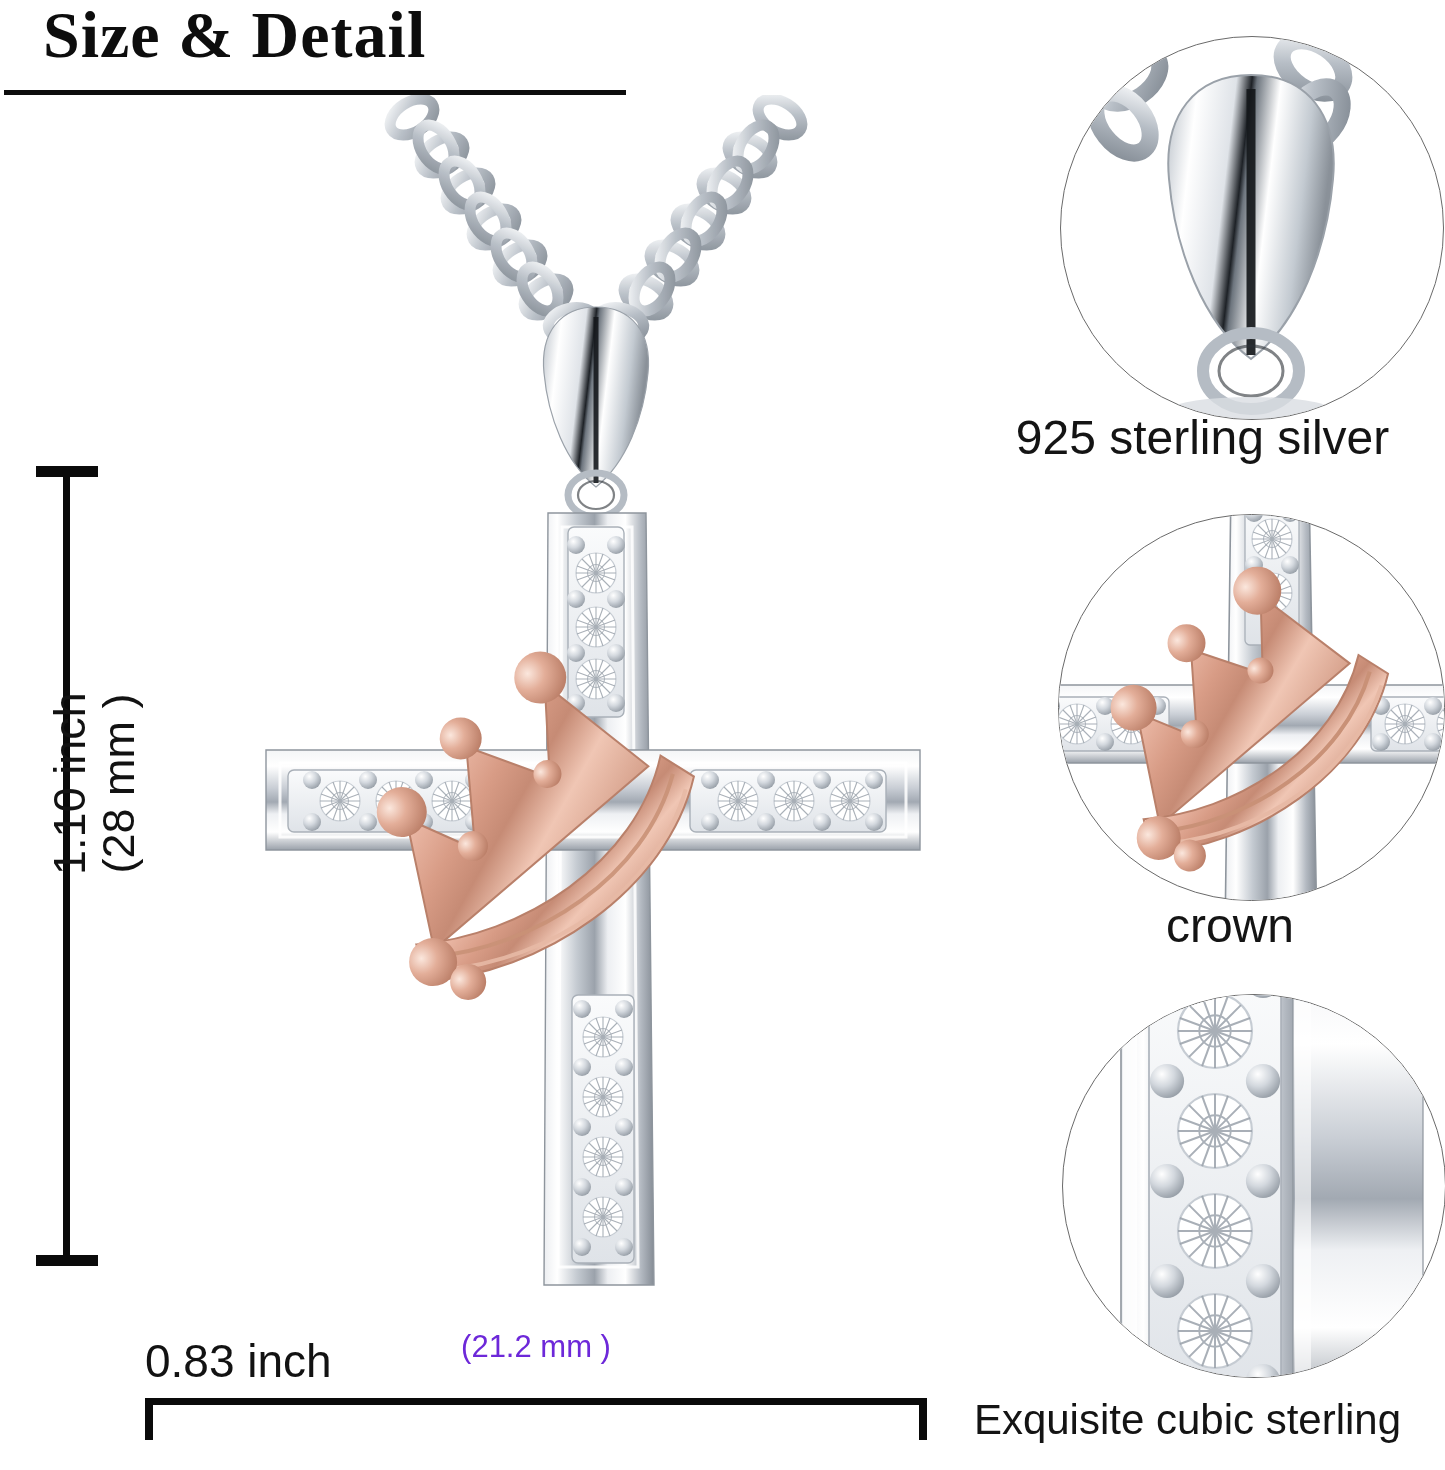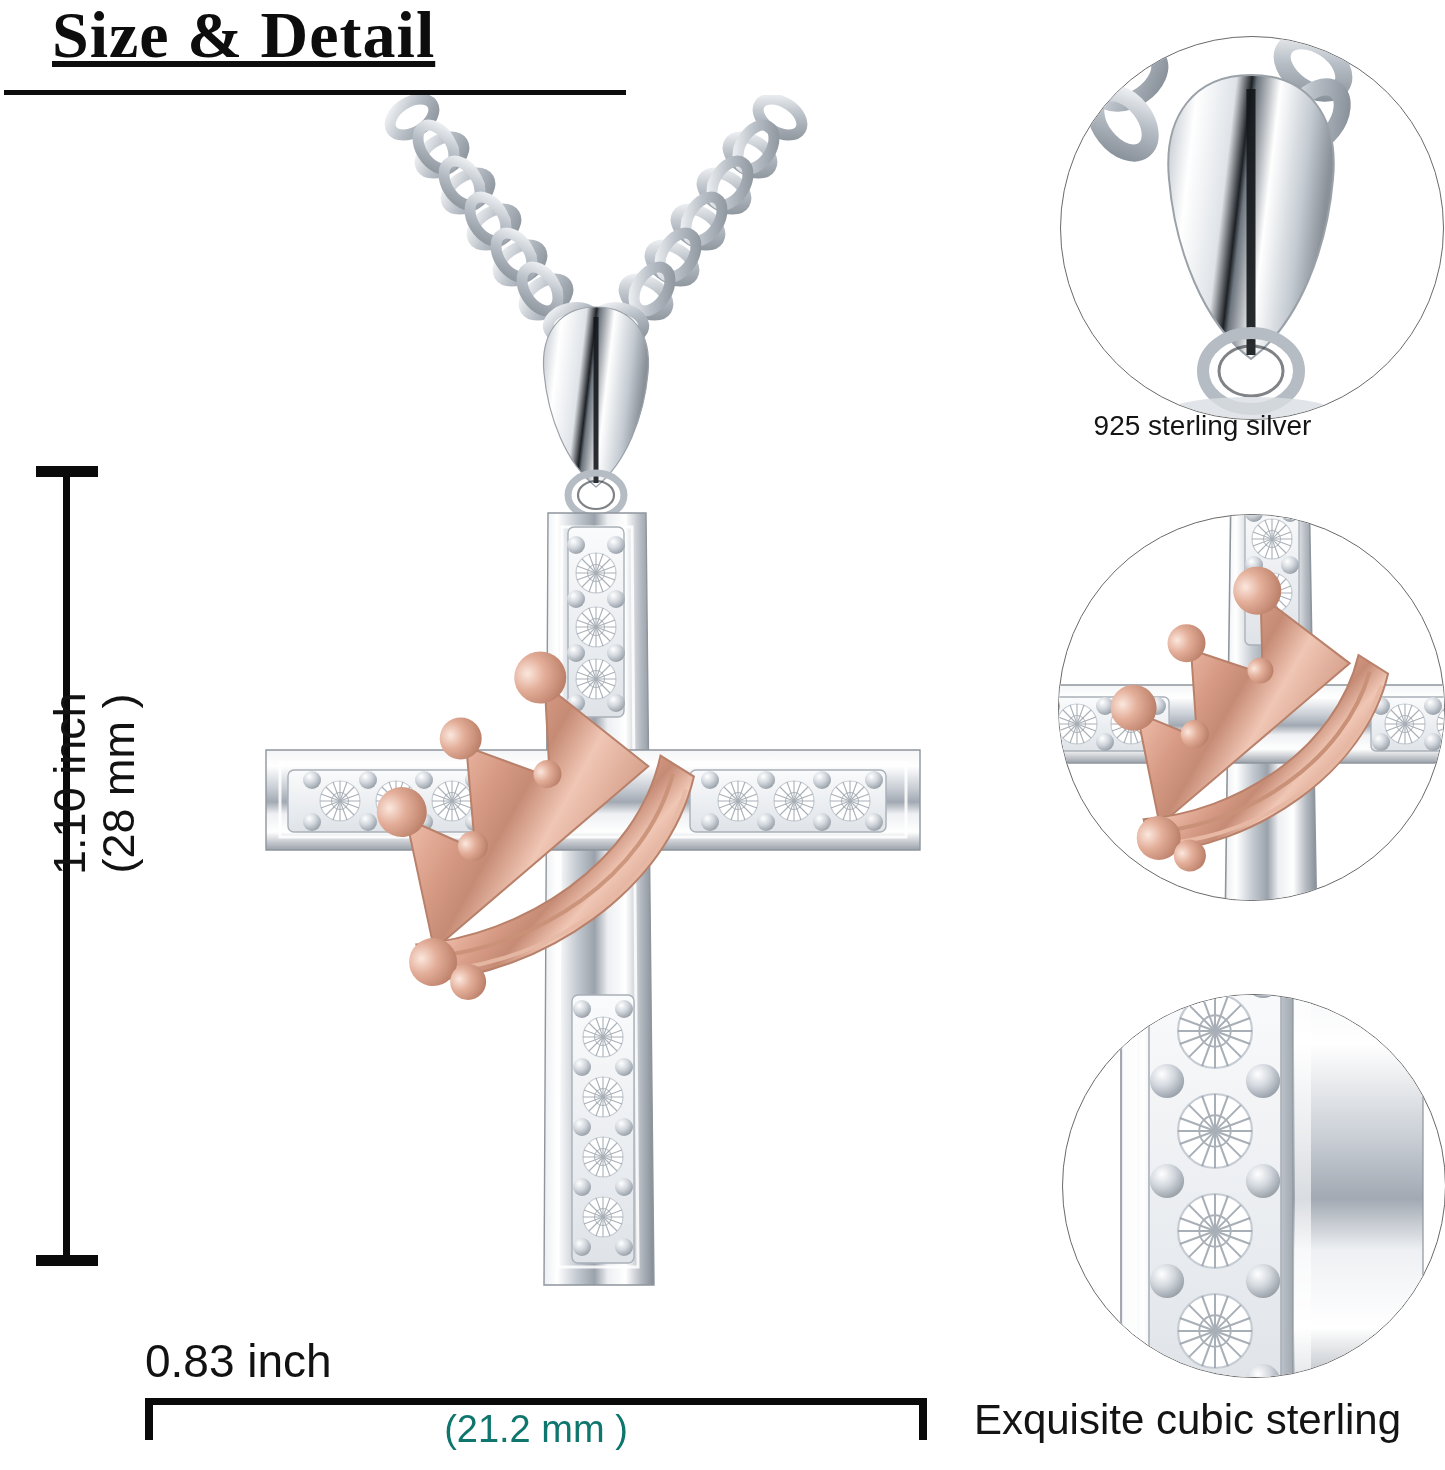--- a/index.html
+++ b/index.html
@@ -5,24 +5,24 @@
   html,body{margin:0;padding:0;background:#ffffff;}
   body{
     width:1445px;height:1470px;position:relative;overflow:hidden;
     font-family:"Liberation Sans", sans-serif;
     color:#1a1a1a;
   }
   .canvas{position:absolute;inset:0;background:#fff;}
 
   
   #title{
-    position:absolute;left:52px;top:2px;
+    position:absolute;left:43px;top:2px;
     font-family:"Liberation Serif", serif;
     font-size:66px;font-weight:700;letter-spacing:1px;
-    color:#0d0d0d;line-height:1.0;white-space:nowrap;text-decoration:underline;
+    color:#0d0d0d;line-height:1.0;white-space:nowrap;
   }
   #title-rule{
     position:absolute;left:4px;top:90px;width:622px;height:5px;background:#0d0d0d;
   }
 
   
   .dim-line{position:absolute;background:#0a0a0a;}
 
   #vdim-shaft{left:63px;top:470px;width:7px;height:790px;}
   #vdim-cap-top{left:36px;top:466px;width:62px;height:11px;}
@@ -39,31 +39,31 @@
 
   #hdim-shaft{left:145px;top:1398px;width:782px;height:7px;}
   #hdim-cap-l{left:145px;top:1398px;width:8px;height:42px;}
   #hdim-cap-r{left:919px;top:1398px;width:8px;height:42px;}
 
   #hdim-label-top{
     position:absolute;left:145px;top:1334px;width:782px;text-align:left;
     font-size:46px;color:#121212;white-space:nowrap;
   }
   #hdim-label-bot{
-    position:absolute;left:145px;top:1408px;width:782px;text-align:center;
-    font-size:38px;color:#0f766e;white-space:nowrap;
+    position:absolute;left:145px;top:1329px;width:782px;text-align:center;
+    font-size:31px;color:#6d28d9;white-space:nowrap;
   }
   .circle-frame{
     position:absolute;border-radius:50%;
     border:1.5px solid #6a6a6a;
     overflow:hidden;background:#fff;
   }
   .callout-label{
     position:absolute;text-align:center;
-    font-size:28px;color:#141414;white-space:nowrap;
+    font-size:48px;color:#141414;white-space:nowrap;
   }
 
   #c1{left:1060px;top:36px;width:382px;height:382px;}
   #c1-label{left:960px;top:410px;width:485px;}
   #c2{left:1058px;top:514px;width:385px;height:385px;}
   #c2-label{left:1020px;top:898px;width:420px;}
   #c3{left:1062px;top:994px;width:382px;height:382px;}
   #c3-label{left:930px;top:1396px;width:515px;font-size:42px;}
   svg{display:block;}
 </style>
@@ -378,20 +378,21 @@
         <circle cx="94" cy="64" r="23" fill="url(#beadG)"></circle>
         <circle cx="174" cy="40" r="19" fill="url(#beadG)"></circle>
         <circle cx="262" cy="36" r="24" fill="url(#beadG)"></circle>
         <circle cx="130" cy="120" r="14" fill="url(#beadG)"></circle>
         <circle cx="220" cy="104" r="13" fill="url(#beadG)"></circle>
         <circle cx="42" cy="186" r="22" fill="url(#beadG)"></circle>
         <circle cx="58" cy="218" r="16" fill="url(#beadG)"></circle>
       </g>
     </svg>
   </div>
+  <div class="callout-label" id="c2-label">crown</div>
 
   <div class="circle-frame" id="c3">
     <svg width="382" height="382" viewBox="0 0 382 382">
       <rect x="58" y="-20" width="186" height="430" fill="url(#silverV)" stroke="#8e959d" stroke-width="1.6"></rect>
       <rect x="230" y="-20" width="130" height="430" fill="url(#silverH)" stroke="#8e959d" stroke-width="1.2"></rect>
       <rect x="86" y="-20" width="132" height="430" fill="url(#padG)" stroke="#a9b0b8" stroke-width="1.6"></rect>
       <g>
         <use href="#cz-stone" x="152" y="36" transform="scale(1)"></use>
         <g transform="translate(152,36) scale(1.85)">
             <use href="#cz-stone"></use>

